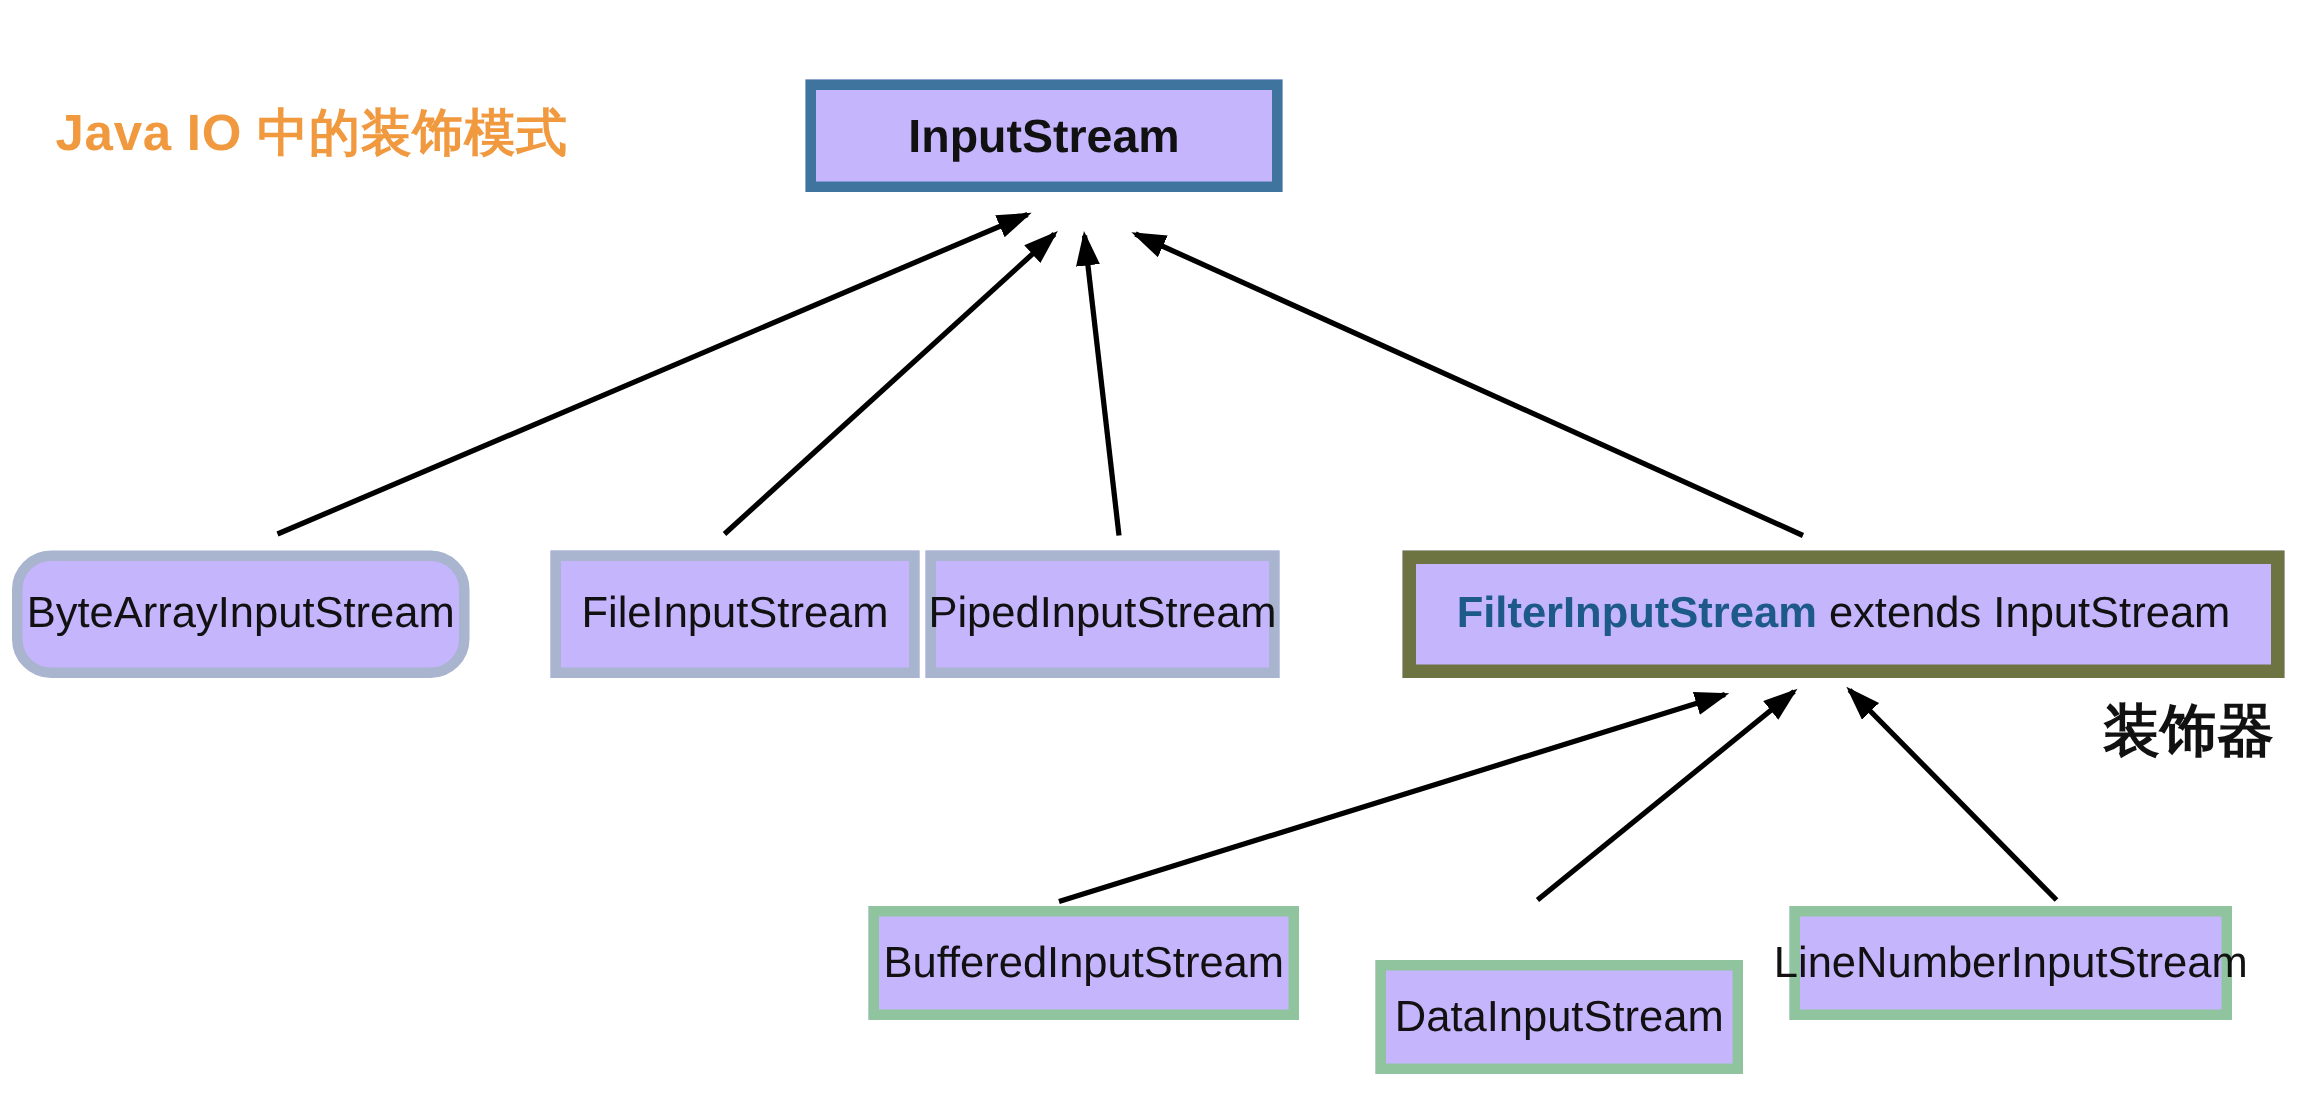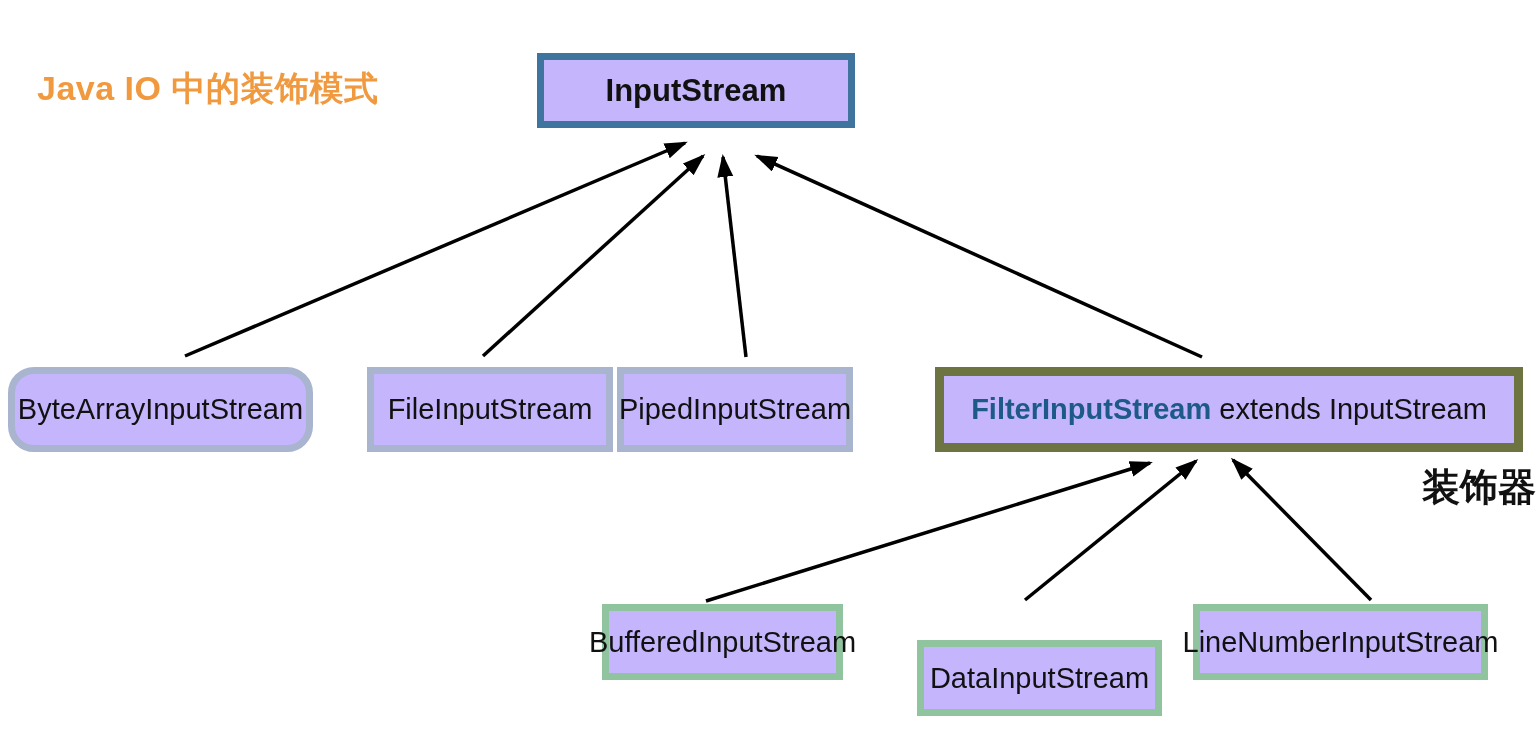--- a/index.html
+++ b/index.html
@@ -60,32 +60,31 @@
   }
   .filter-suffix {
     white-space: pre;
     color: #111111;
   }
   .node-dec {
     top: 604px; height: 76px;
     border: 7px solid var(--c-decorator_border, #90C49F);
     font-size: 29px;
   }
-  .node-buffered   { left: 602px;  width: 241px; }
+  .node-buffered   { left: 579px;  width: 287px; }
   .node-data       { left: 917px;  width: 245px; margin-top: 36px; }
   .node-linenumber { left: 1193px; width: 295px; }
   .annotation {
     position: absolute;
     left: 1402px;
     top: 462px;
     font-size: 38px;
     font-weight: bold;
     color: #111111;
     white-space: nowrap;
-    margin-left: 20px;
   }
   .arrows {
     position: absolute;
     left: 0; top: 0;
     width: 1536px;
     height: 742px;
     pointer-events: none;
   }
   .arrows line {
     stroke: var(--c-arrow, #000000);

